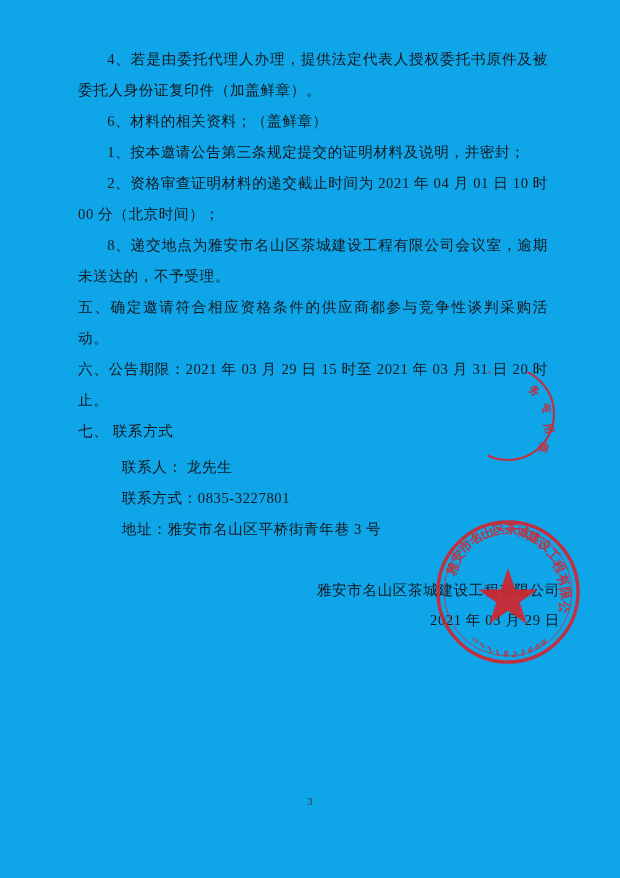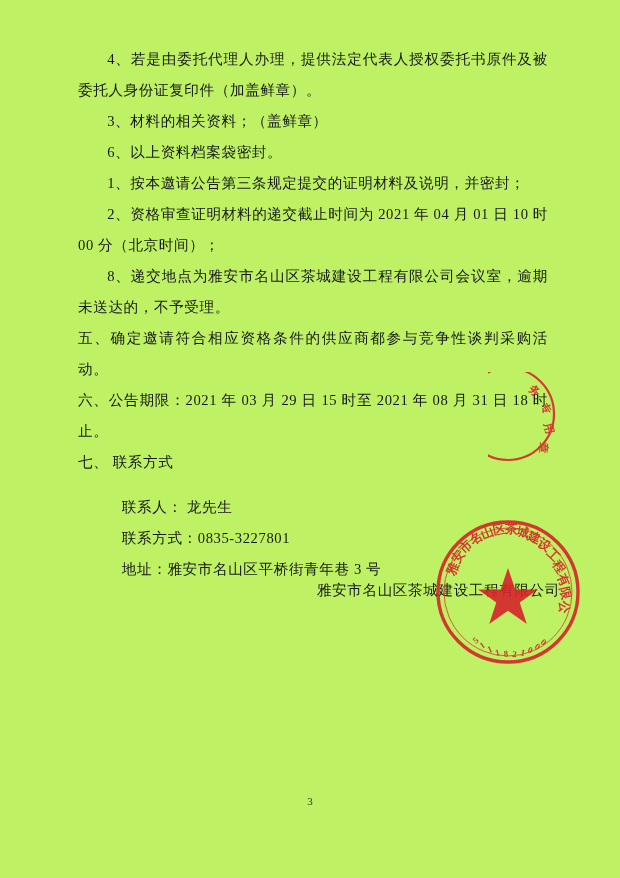--- a/index.html
+++ b/index.html
@@ -13,42 +13,42 @@
     position: relative;
     font-family: "Liberation Serif", "DejaVu Serif", serif;
     color: #111111;
     overflow: hidden;
   }
   .page {
     position: absolute;
     left: 0; top: 0;
     width: 620px;
     height: 878px;
-    background: #bef264;
+    background: #0ea5e9;
   }
   .doc-body {
     position: absolute;
     left: 78px;
     top: 44px;
     width: 470px;
   }
   .para {
     font-size: 14.6px;
     line-height: 31px;
     text-align: justify;
     letter-spacing: 0.6px;
     margin: 0;
     color: #16181c;
   }
   .indent2 { text-indent: 2em; }
   .indent3 { text-indent: 3em; }
   .indent0 { text-indent: 0; }
 
   .contact-block {
-    margin-top: 14px;
+    margin-top: 5px;
   }
 
   .sign-block {
     position: absolute;
     right: 60px;
     top: 575px;
     width: 280px;
     text-align: right;
     font-size: 14.6px;
     line-height: 30px;
@@ -96,37 +96,37 @@
     font-weight: bold;
   }
 </style>
 </head>
 <body>
 
 <div class="page">
 
   <div class="doc-body">
     <p class="para indent2">4、若是由委托代理人办理，提供法定代表人授权委托书原件及被委托人身份证复印件（加盖鲜章）。</p>
-    <p class="para indent2">3、材料的相关资料；（盖鲜章）</p>
-    <p class="para indent2">6、以上资料档案袋密封。</p>
+    <p class="para indent2">6、材料的相关资料；（盖鲜章）</p>
     <p class="para indent2">1、按本邀请公告第三条规定提交的证明材料及说明，并密封；</p>
     <p class="para indent2">2、资格审查证明材料的递交截止时间为 2021 年 04 月 01 日 10 时 00 分（北京时间）；</p>
     <p class="para indent2">8、递交地点为雅安市名山区茶城建设工程有限公司会议室，逾期未送达的，不予受理。</p>
     <p class="para indent0">五、确定邀请符合相应资格条件的供应商都参与竞争性谈判采购活动。</p>
-    <p class="para indent0">六、公告期限：2021 年 03 月 29 日 15 时至 2021 年 08 月 31 日 18 时止。</p>
+    <p class="para indent0">六、公告期限：2021 年 03 月 29 日 15 时至 2021 年 03 月 31 日 20 时止。</p>
     <p class="para indent0">七、 联系方式</p>
     <div class="contact-block">
       <p class="para indent3">联系人： 龙先生</p>
       <p class="para indent3">联系方式：0835-3227801</p>
       <p class="para indent3">地址：雅安市名山区平桥街青年巷 3 号</p>
     </div>
   </div>
 
   <div class="sign-block">
     <div class="sign-line">雅安市名山区茶城建设工程有限公司</div>
+    <div class="sign-line">2021 年 03 月 29 日</div>
   </div>
 
   <div class="seal-arc">
     <svg width="110" height="90" viewBox="0 0 110 90">
       <defs>
         <clipPath id="arcclip">
           <rect x="0" y="0" width="110" height="90"></rect>
         </clipPath>
       </defs>
       <g clip-path="url(#arcclip)" opacity="0.88">

